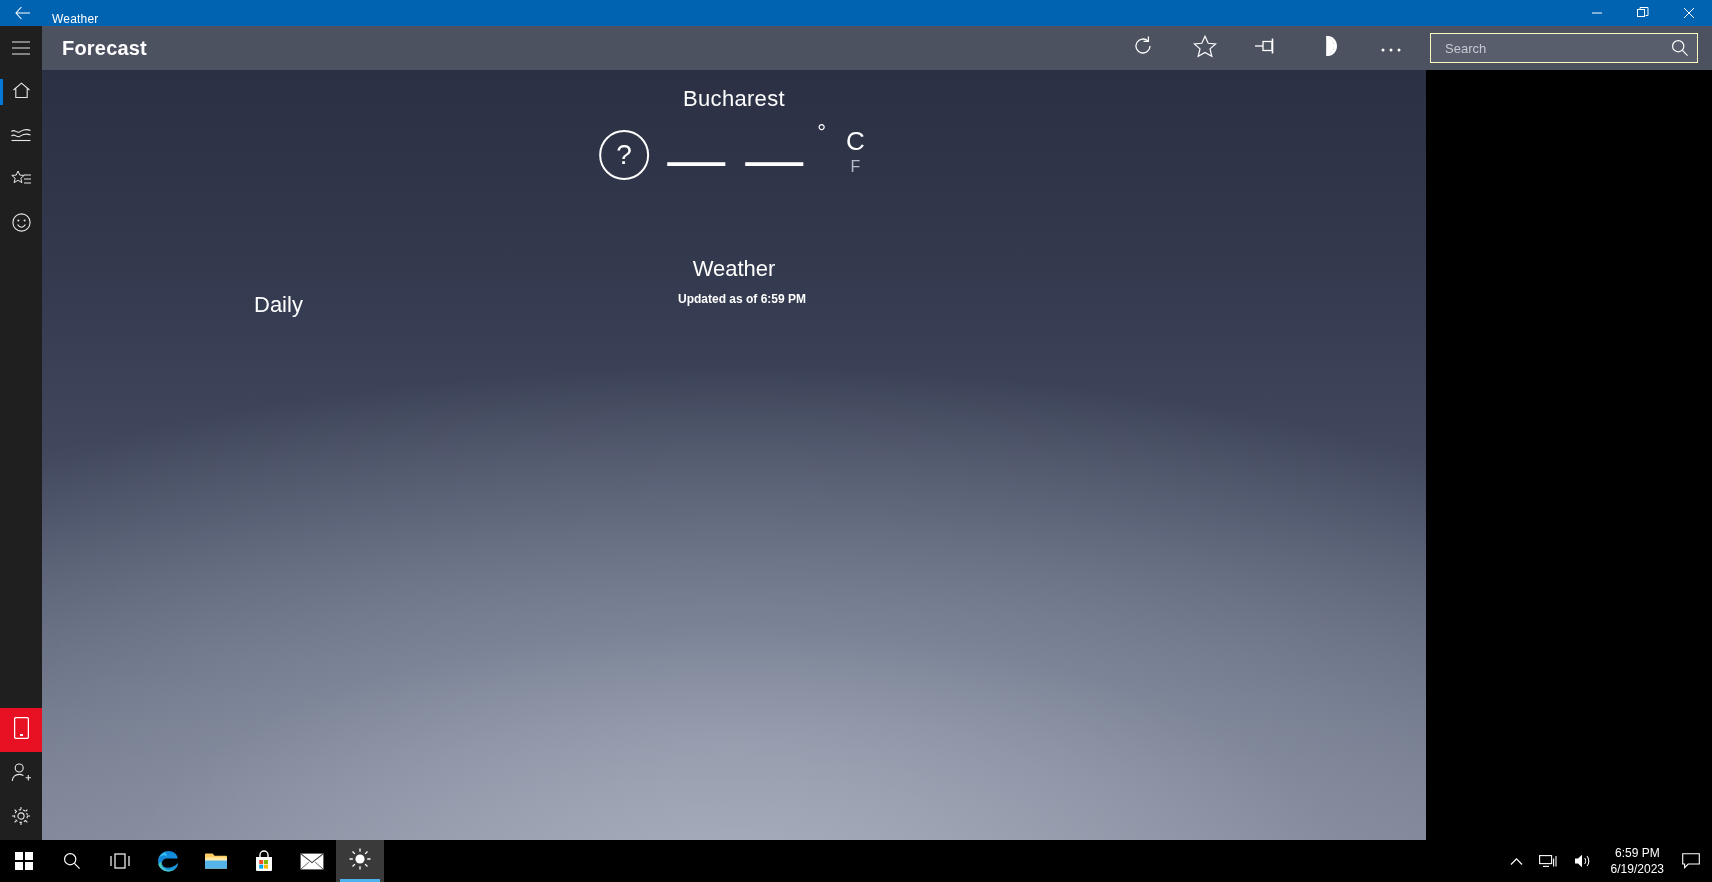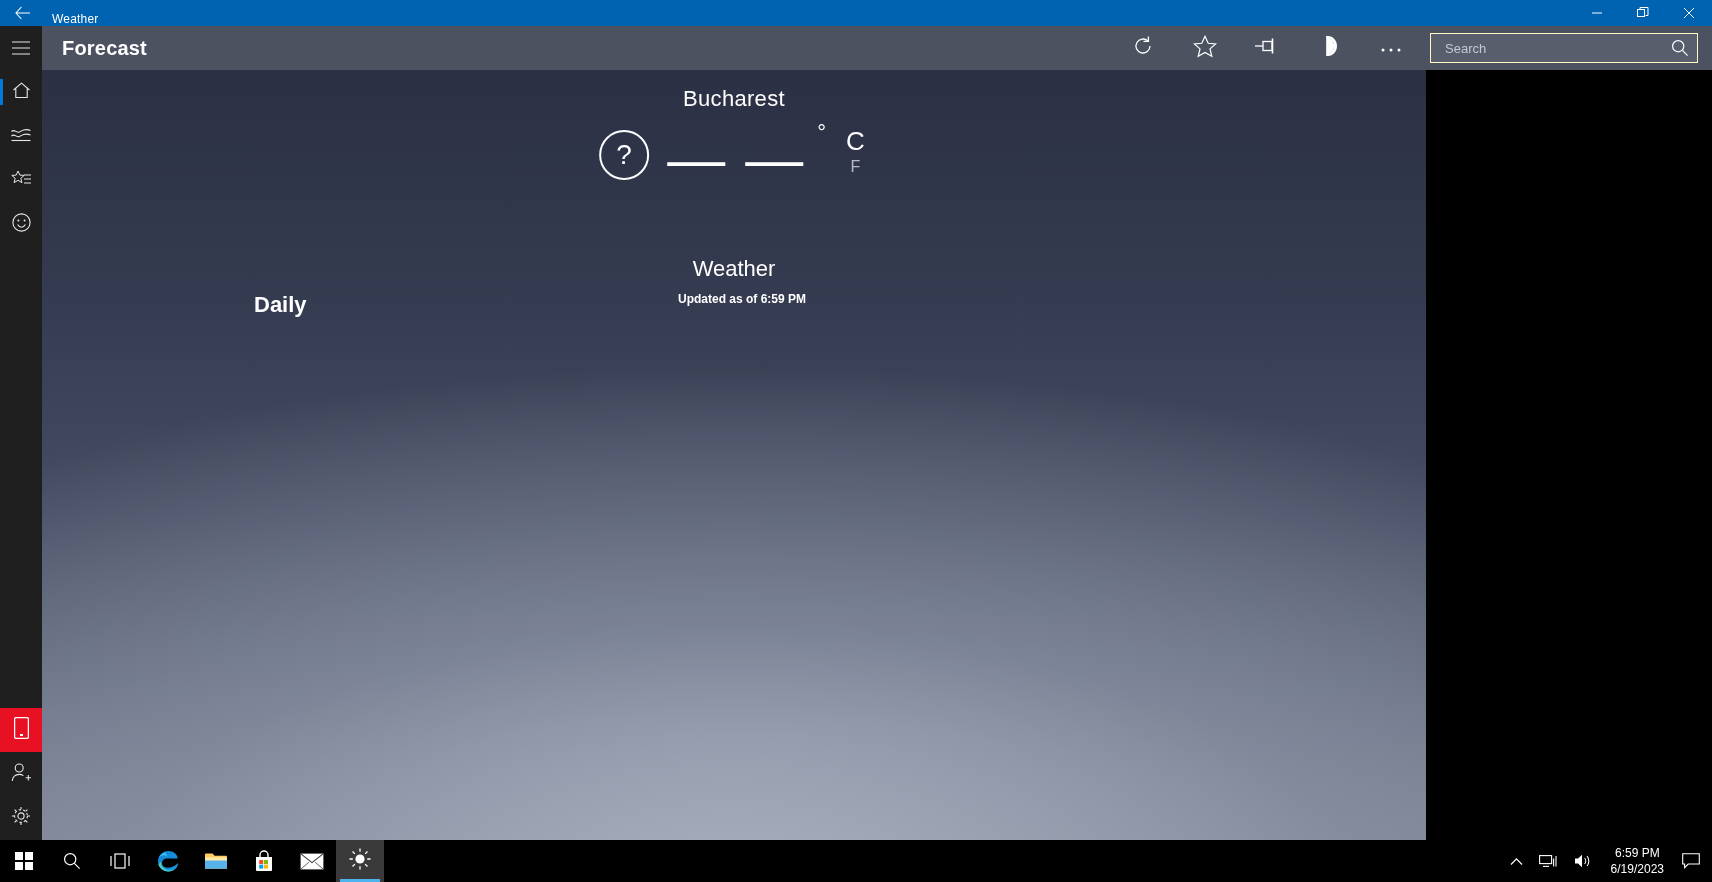--- a/index.html
+++ b/index.html
@@ -116,21 +116,21 @@
   .condition{
     position:absolute; left:0; right:0; top:186px; text-align:center;
     color:#ffffff; font-size:22px; font-weight:300;
   }
   .updated{
     position:absolute; left:16px; right:0; top:222px; text-align:center;
     color:#ffffff; font-size:12px; font-weight:bold;
   }
   .daily-head{
     position:absolute; left:212px; top:222px;
-    color:#ffffff; font-size:22px; font-weight:700;
+    color:#ffffff; font-size:22px; font-weight:400;
   }
 
   
   .taskbar{
     position:absolute; left:0; bottom:0; width:1712px; height:42px;
     background:#000000; display:flex; align-items:center;
   }
   .tb-app{
     width:48px; height:42px; display:flex; align-items:center; justify-content:center;
     position:relative;

